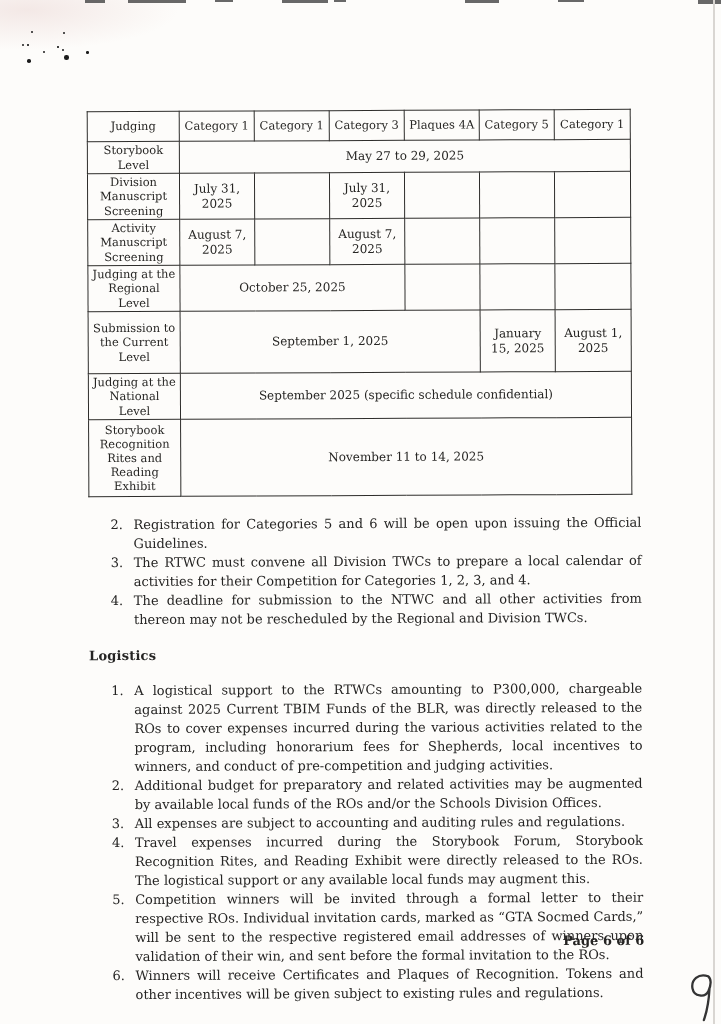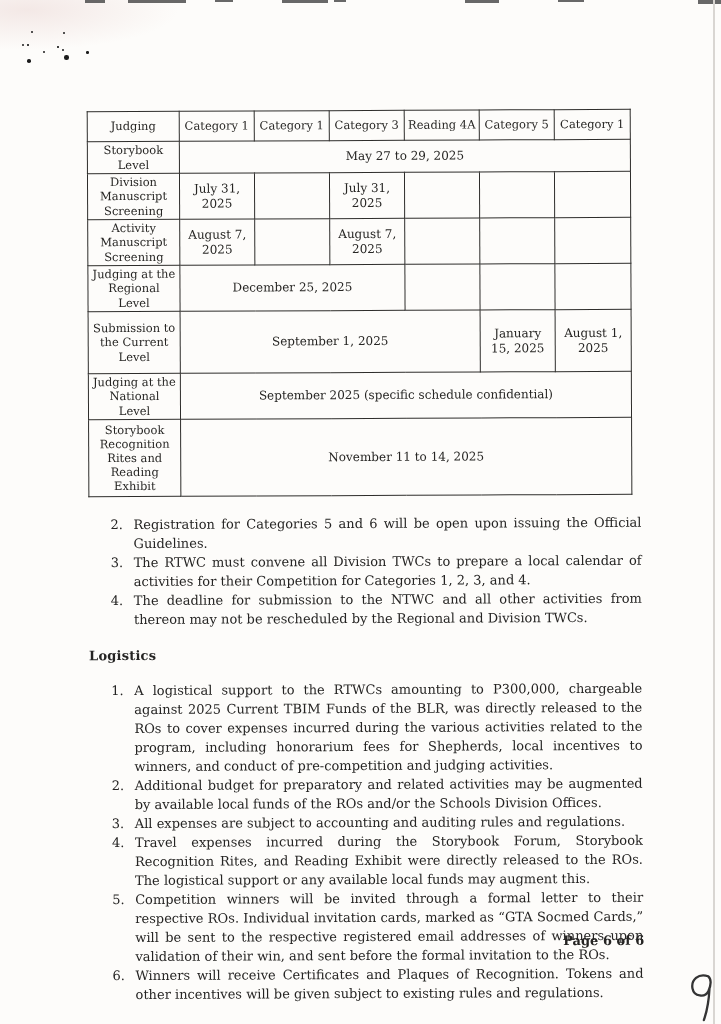--- a/index.html
+++ b/index.html
@@ -84,21 +84,21 @@
       <col style="width:75px">
         <col style="width:75px">
         <col style="width:76px">
     </colgroup>
   <thead>
         <tr>
           <th>Judging</th>
           <th>Category 1</th>
           <th>Category 1</th>
           <th>Category 3</th>
-          <th>Reading 4A</th>
+          <th>Plaques 4A</th>
           <th>Category 5</th>
           <th>Category 1</th>
         </tr>
       </thead>
       <tbody>
         <tr>
           <th>Storybook Level</th>
           <td colspan="6">May 27 to 29, 2025</td>
         </tr>
         <tr>
@@ -114,21 +114,21 @@
           <th>Activity Manuscript Screening</th>
           <td>August 7, 2025</td>
           <td></td>
           <td>August 7, 2025</td>
           <td></td>
           <td></td>
           <td></td>
         </tr>
         <tr>
           <th>Judging at the Regional Level</th>
-          <td colspan="3">December 25, 2025</td>
+          <td colspan="3">October 25, 2025</td>
           <td></td>
           <td></td>
           <td></td>
         </tr>
         <tr>
           <th>Submission to the Current Level</th>
           <td colspan="4">September 1, 2025</td>
           <td>January 15, 2025</td>
           <td>August 1, 2025</td>
         </tr>

